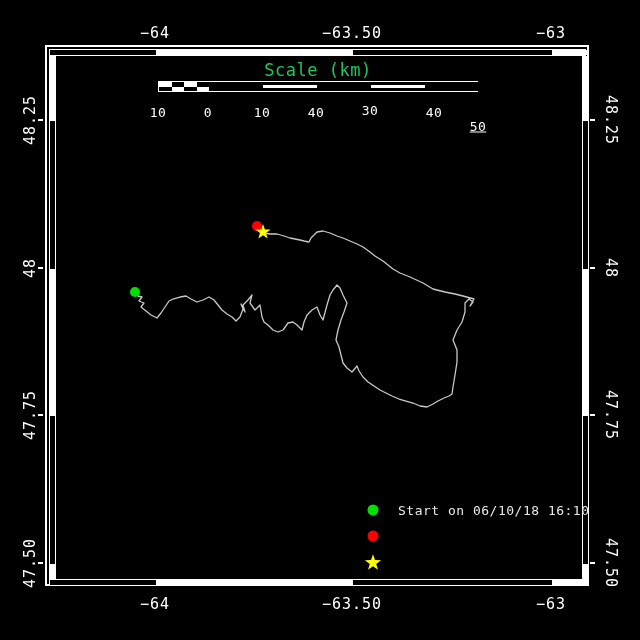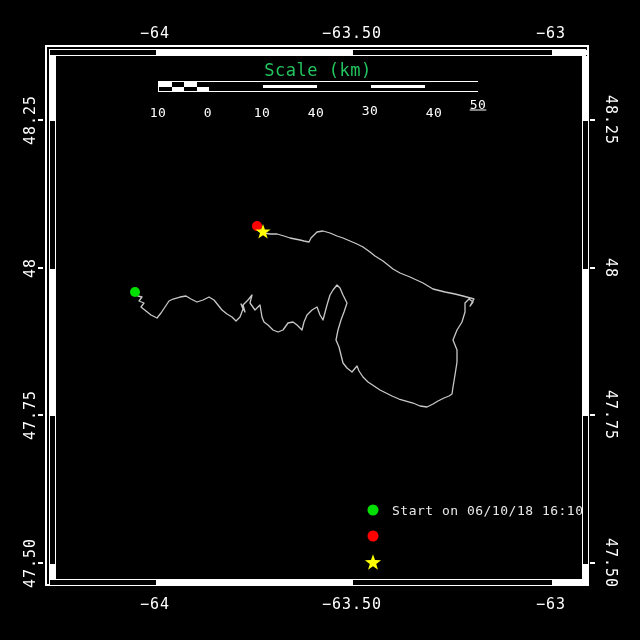--- a/index.html
+++ b/index.html
@@ -35,21 +35,21 @@
   .sb-black { background:#000; }
   .sb-stripe { background:linear-gradient(to bottom,#000 0 3px,#fff 3px 6px,#000 6px 9px); }
   .sb-checker { display:grid; grid-template-columns:repeat(4,1fr); grid-template-rows:1fr 1fr; }
   .sb-checker div { border:0; }
   .sb-lab { position:absolute; color:#fff; font-size:13px; letter-spacing:0.5px;
           transform:translate(-50%,-50%); white-space:nowrap; }
   
   #track-svg { position:absolute; left:0; top:0; }
   
   #legend { position:absolute; left:364px; top:497px; }
-  .legend-row { display:flex; align-items:center; height:26px; }
+  .legend-row { display:flex; align-items:center; height:26px;gap:6px; }
   .legend-marker { width:18px; height:18px; flex:none; }
   .legend-label { color:#e8e8e8; font-size:13px; letter-spacing:0.5px;
           margin-left:10px; white-space:nowrap; }
 </style>
 </head>
 <body>
 
 <div id="stage">
 
   <div id="outer-frame"></div>
@@ -116,21 +116,21 @@
       <div class="sb-seg sb-black" style="width: 54px;"></div>
       <div class="sb-seg sb-stripe" style="width: 54px;"></div>
       <div class="sb-seg sb-black" style="width: 54px;"></div>
     </div>
   <div class="sb-lab" id="sb0" style="left: 158px; top: 112px;">10</div>
   <div class="sb-lab" id="sb1" style="left: 208px; top: 112px;">0</div>
   <div class="sb-lab" id="sb2" style="left: 262px; top: 112px;">10</div>
   <div class="sb-lab" id="sb3" style="left: 316px; top: 112px;">40</div>
   <div class="sb-lab" id="sb4" style="left: 370px; top: 110px;">30</div>
   <div class="sb-lab" id="sb5" style="left: 434px; top: 112px;">40</div>
-  <div class="sb-lab" id="sb6" style="left: 478px; top: 104px; text-decoration: underline;">50</div>
+  <div class="sb-lab" id="sb6" style="left: 478px; top: 126px; text-decoration: underline;">50</div>
 
   <svg id="track-svg" width="640" height="640">
       <polyline points="135,292 138,296 142,297 139,301 144,303 141,307 146,311 151,315 157,318 161,313 165,307 169,301 173,299 180,297 186,296 191,299 197,302 203,300 209,297 214,300 218,305 222,310 227,314 232,317 236,321 240,317 243,309 241,304 245,312 243,305 248,300 252,295 250,303 255,310 260,305 262,317 264,322 268,325 273,330 278,332 283,330 288,323 293,322 297,325 302,330 304,322 307,315 312,310 317,307 320,315 323,320 327,305 330,295 333,290 337,285 340,288 343,295 347,303 344,312 341,320 338,330 336,340 339,347 341,355 343,363 347,368 352,372 357,366 359,371 363,377 368,382 374,386 380,390 386,393 392,396 399,399 406,401 413,403 420,406 427,407 433,404 438,401 444,398 449,396 452,394 453,387 455,375 457,362 457,350 453,340 457,330 462,322 465,312 465,303 469,299 473,302 470,306 474,299 463,296 455,294 445,292 433,289 423,283 410,277 400,273 393,269 383,261 375,256 370,252 363,247 357,244 350,241 343,238 337,236 330,233 323,231 317,232 314,235 311,238 309,242 304,241 300,240 295,239 290,238 284,236 277,234 270,234 264,233 258,227" fill="none" stroke="#c8c8c8" stroke-width="1.3" stroke-linejoin="round"></polyline>
       <circle cx="135" cy="292" r="5" fill="#00df00"></circle>
       <circle cx="257" cy="226" r="5" fill="#ff0000"></circle>
       <polygon points="263.0,224.0 264.9,229.4 270.6,229.5 266.0,233.0 267.7,238.5 263.0,235.2 258.3,238.5 260.0,233.0 255.4,229.5 261.1,229.4" fill="#ffff00"></polygon>
     </svg>
 
   <div id="legend">
     <div class="legend-row">

